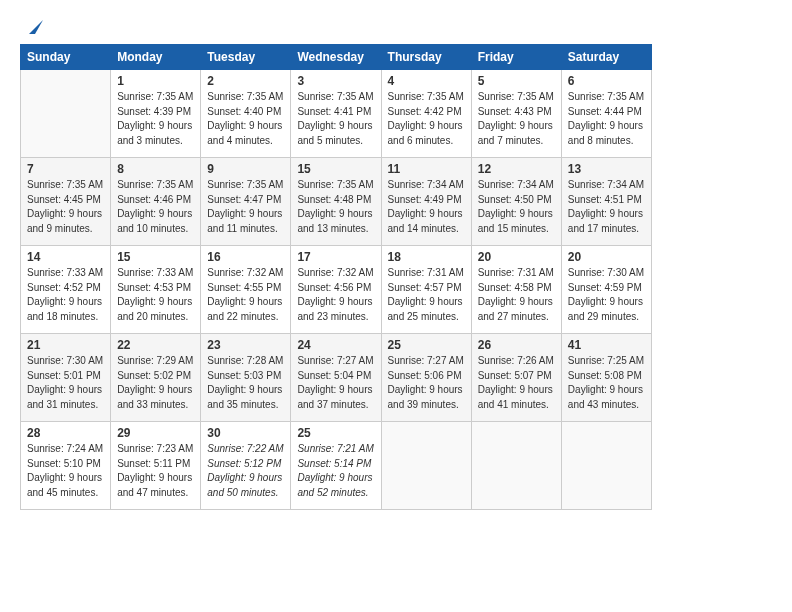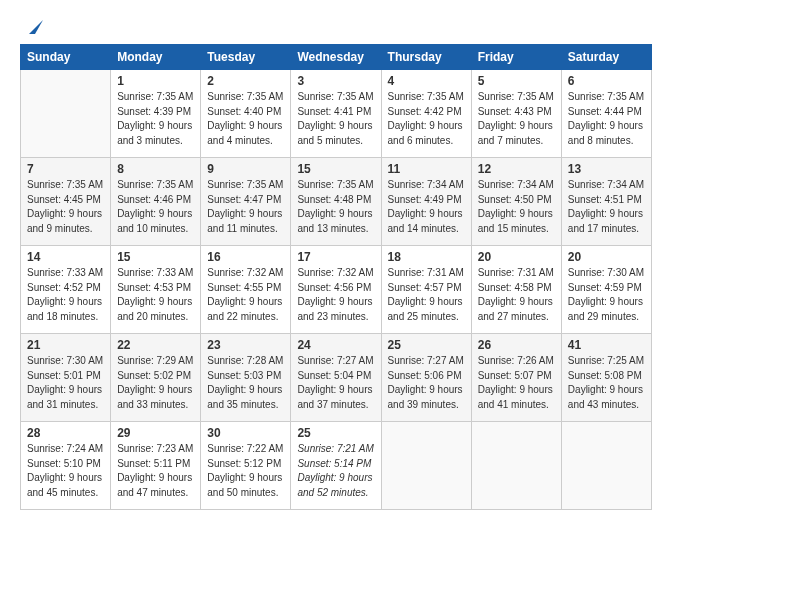--- a/index.html
+++ b/index.html
@@ -320,21 +320,21 @@
           </td>
           <td>
             <span class="day-number">29</span>
             <div class="day-info" style="white-space: pre-line;">Sunrise: 7:23 AM
 Sunset: 5:11 PM
 Daylight: 9 hours
 and 47 minutes.</div>
           </td>
           <td>
             <span class="day-number">30</span>
-            <div class="day-info" style="white-space: pre-line;">Sunrise: 7:22 AM
+            <div class="day-info" style="white-space: pre-line; font-style: italic;">Sunrise: 7:22 AM
 Sunset: 5:12 PM
 Daylight: 9 hours
 and 50 minutes.</div>
           </td>
           <td>
             <span class="day-number">25</span>
             <div class="day-info" style="white-space: pre-line; font-style: italic;">Sunrise: 7:21 AM
 Sunset: 5:14 PM
 Daylight: 9 hours
 and 52 minutes.</div>

